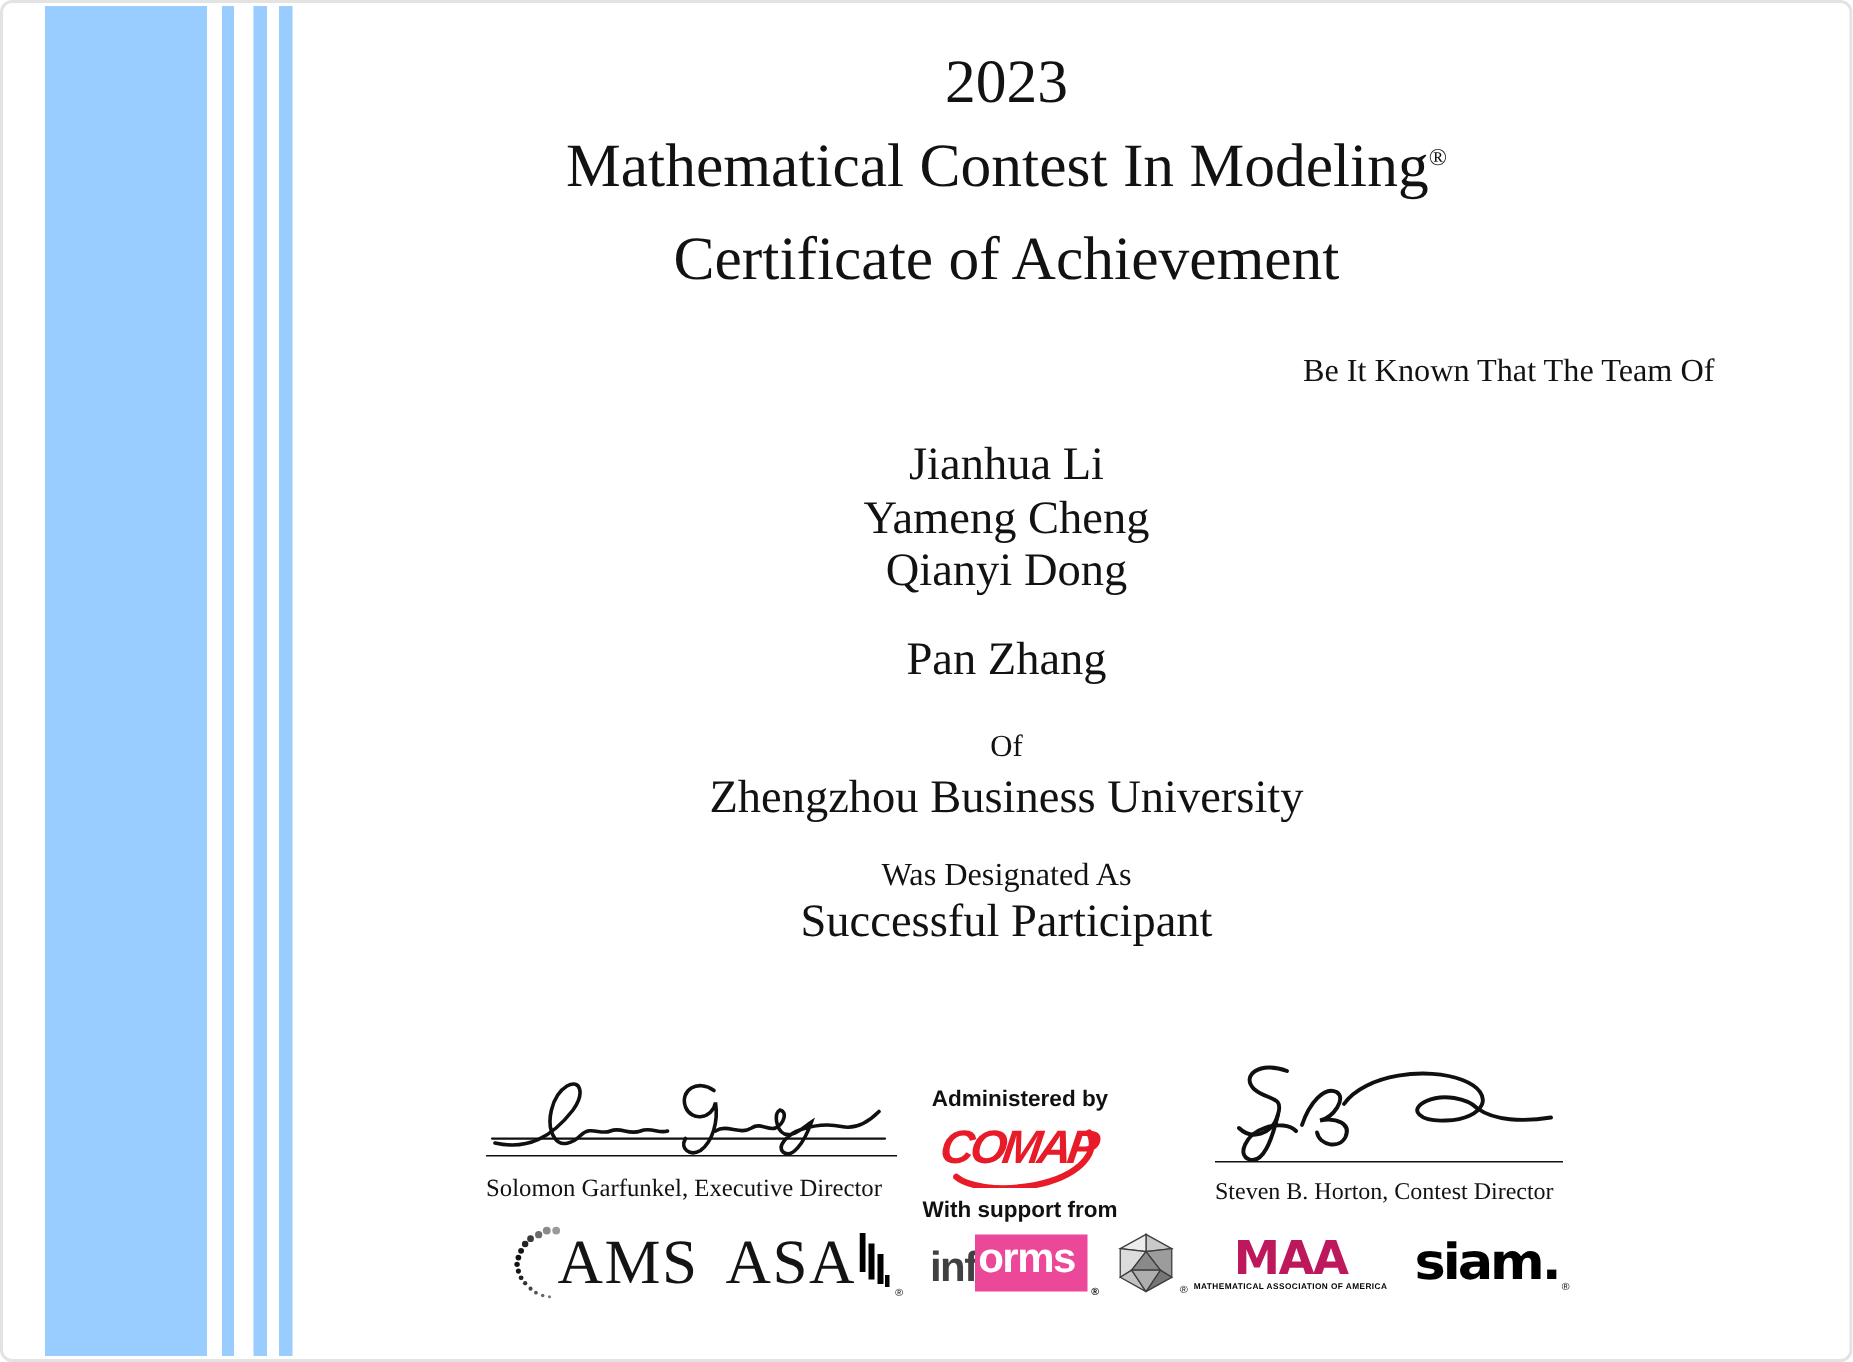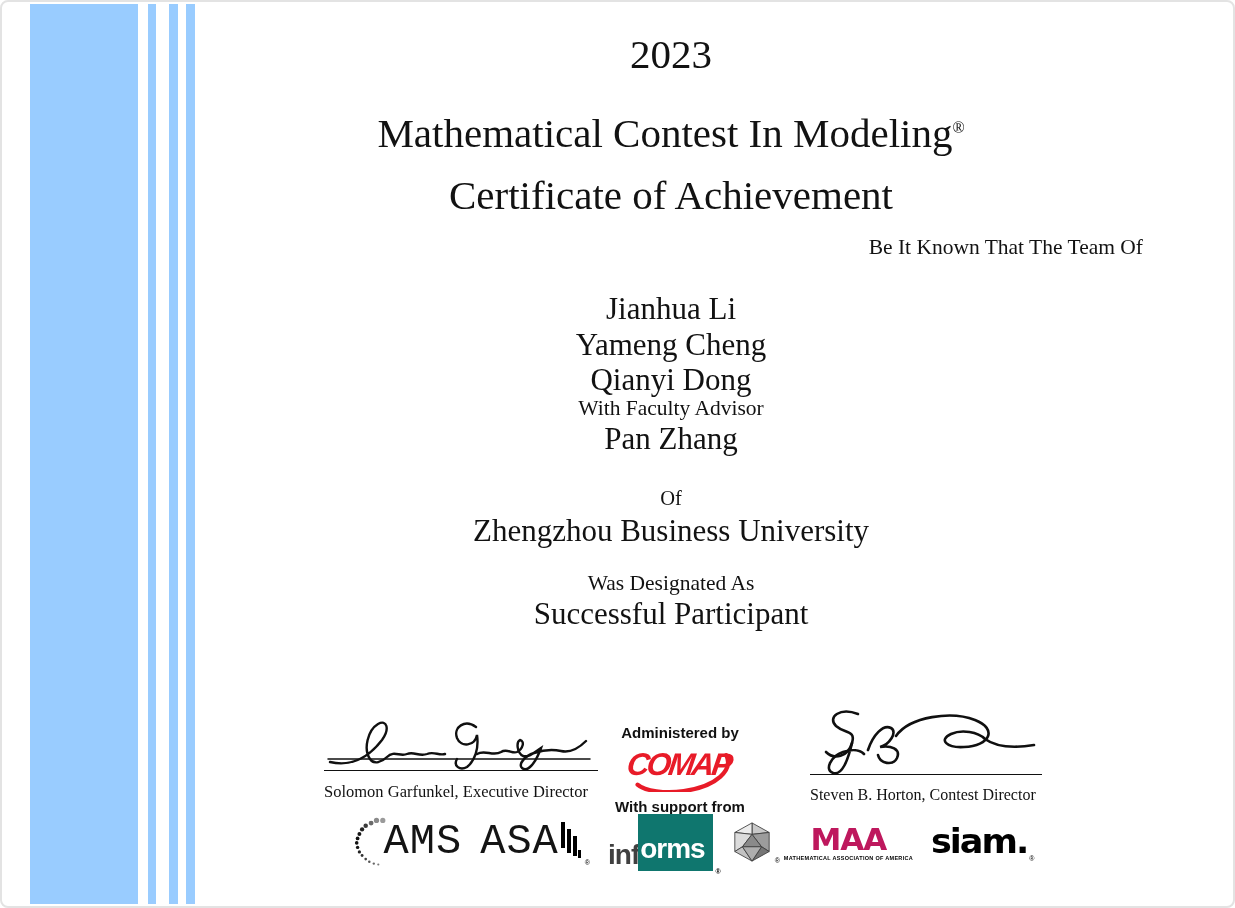--- a/index.html
+++ b/index.html
@@ -15,21 +15,21 @@
     overflow:hidden;
   }
 
   .stripe { position:absolute; top:2px; bottom:2px; }
 
   .cline {
     position:absolute; left:197px; width:944px;
     text-align:center; white-space:nowrap;
   }
   .fs-year     { font-size:41px; }
-  .fs-title    { font-size:41px;margin-top:23px; }
+  .fs-title    { font-size:41px; }
   .fs-intro    { font-size:21.5px; }
   .fs-name     { font-size:31px; }
   .fs-of       { font-size:20.5px; }
   .members     { line-height:35.5px; }
   .reg-sup     { font-size:16px; vertical-align:14px; }
 
   
   .sigblock { position:absolute; }
   .sig-svg  { position:absolute; left:0; top:0; }
   .sig-line { position:absolute; left:0; right:0; border-top:1.6px solid #111; }
@@ -39,24 +39,24 @@
   .admin-label { font-family:"Liberation Sans", sans-serif; font-weight:bold; font-size:15px; color:#111; }
   .comap-wrap  { margin:3px auto 6px auto; width:124px; height:48px; }
 
   
   .logo-row {
     position:absolute; left:197px; top:810px; width:944px; height:60px;
     display:flex; align-items:center; justify-content:center;
     gap:18px; padding-left:46px;
   }
   .logo-item { display:flex; align-items:center; }
-  .serif-logo { font-family:Liberation Mono, monospace; font-size:42px; letter-spacing:1px; color:#141414; }
+  .serif-logo { font-family:Liberation Serif, serif; font-size:42px; letter-spacing:1px; color:#141414; }
   .informs-wrap { display:flex; align-items:flex-end; font-family:"Liberation Sans", sans-serif; font-weight:bold; }
   .informs-prefix { font-size:28px; color:#404040; letter-spacing:-1px; margin-right:-1px; }
-  .informs-box { background:#0f766e; color:#fff; font-size:28px; letter-spacing:-1px; padding:19px 8px 6px 2px; position:relative; }
+  .informs-box { background:#ec4899; color:#fff; font-size:28px; letter-spacing:-1px; padding:0 8px 6px 2px; position:relative; }
   .informs-reg { position:absolute; right:-7px; bottom:-4px; font-size:7px; color:#000; }
   .maa-group { display:flex; align-items:center; gap:4px; }
   .maa-col { display:flex; flex-direction:column; align-items:center; }
   .maa-text { font-family:"DejaVu Sans", sans-serif; font-weight:bold; font-size:31px; letter-spacing:-1px; color:#be185d; line-height:30px; }
   .maa-sub  { font-family:"Liberation Sans", sans-serif; font-weight:bold; font-size:5.5px; letter-spacing:0.3px; color:#000; margin-top:1px; }
   .siam-group { display:flex; align-items:flex-end; }
   .siam-text { font-family:"DejaVu Sans", sans-serif; font-weight:bold; font-size:35px; letter-spacing:-2px; color:#000; transform:scaleY(0.95); }
   .tiny-reg { font-size:7px; color:#000; font-family:"Liberation Sans", sans-serif; margin-left:2px; align-self:flex-end; }
 </style>
 </head>
@@ -73,21 +73,20 @@
   <div class="cline fs-title" style="top:84px;"><span>Mathematical Contest In Modeling</span><sup class="reg-sup">®</sup></div>
   <div class="cline fs-title" style="top:146px;">Certificate of Achievement</div>
 
   <div class="cline fs-intro" style="top:233px;text-align:right;">Be It Known That The Team Of</div>
   <div class="cline fs-name members" style="top:266px;margin-top:23px;">
     <div>Jianhua Li</div>
     <div>Yameng Cheng</div>
     <div>Qianyi Dong</div>
   </div>
 
-  <div class="cline fs-intro" style="top:394px;">With Faculty Advisor</div>
   <div class="cline fs-name" style="top:419px;">Pan Zhang</div>
 
   <div class="cline fs-of" style="top:485px;">Of</div>
   <div class="cline fs-name" style="top:511px;">Zhengzhou Business University</div>
 
   <div class="cline fs-intro" style="top:569px;">Was Designated As</div>
   <div class="cline fs-name" style="top:594px;">Successful Participant</div>
 
   <div class="sigblock" style="left:322px; top:708px; width:274px; height:100px;">
     <div class="sig-line" style="top:60px;"></div>

